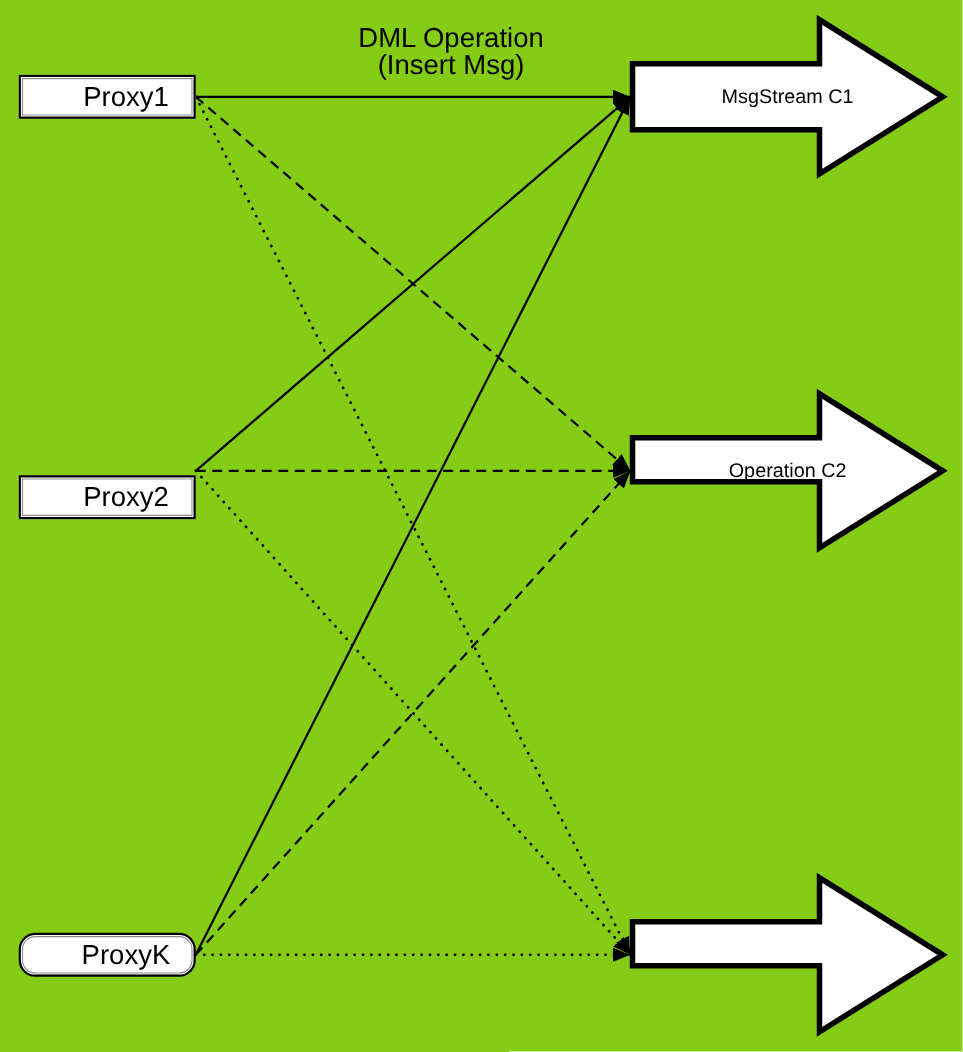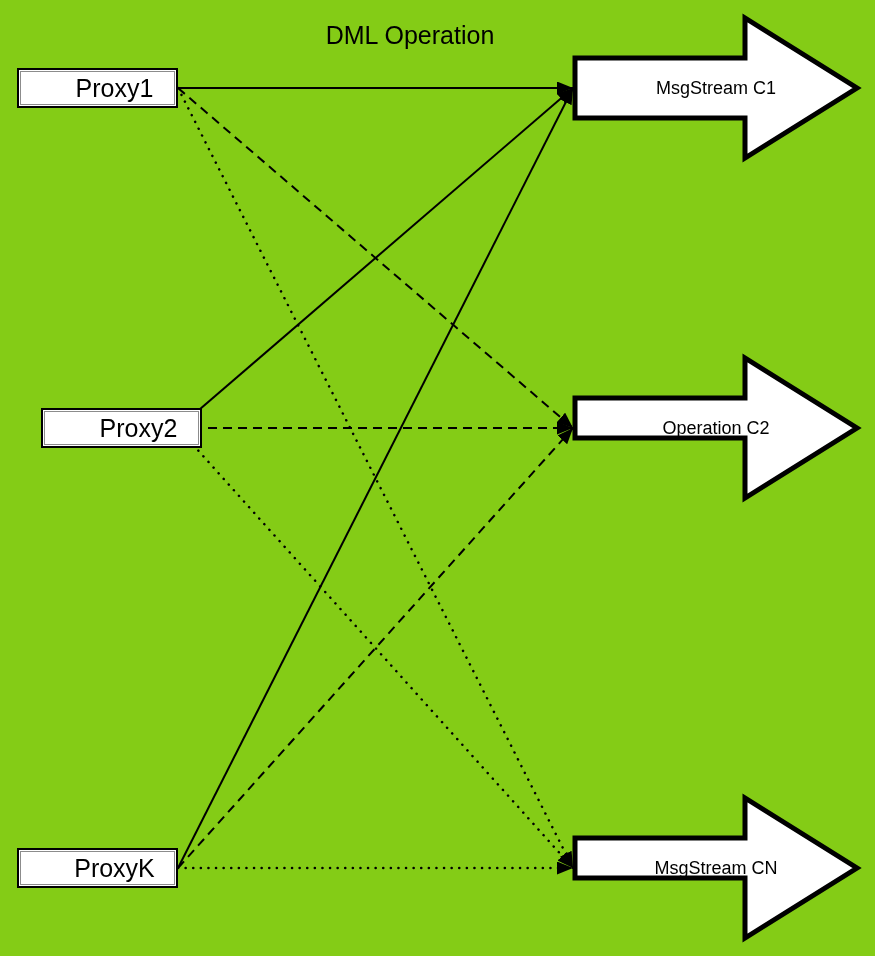--- a/index.html
+++ b/index.html
@@ -56,22 +56,22 @@
     background: #ffffff;
     box-shadow: inset 0 0 0 1px #ffffff, inset 0 0 0 2px #8c8c8c;
     display: flex;
     align-items: center;
     justify-content: center;
     font-size: 25px;
     color: #000000;
     padding-left: 34px;
   }
   .proxy-box.p1 { top: 68px; }
-  .proxy-box.p2 { top: 408px; margin-left: 24px; }
-  .proxy-box.p3 { top: 848px; }
+  .proxy-box.p2 { top: 432px; }
+  .proxy-box.p3 { top: 848px; border-radius: 15px; }
   .stream-label {
     position: absolute;
     left: 575px;
     width: 282px;
     height: 30px;
     line-height: 30px;
     text-align: center;
     font-size: 18px;
     color: #000000;
     white-space: nowrap;
@@ -104,29 +104,29 @@
         <line x1="178" y1="868" x2="573" y2="868" class="edge dotted" marker-end="url(#ah)"></line>
       </g>
 
     <polygon class="block-arrow" points="575,58 745,58 745,18 857,88 745,158 745,118 575,118"></polygon>
     <polygon class="block-arrow" points="575,398 745,398 745,358 857,428 745,498 745,438 575,438"></polygon>
     <polygon class="block-arrow" points="575,838 745,838 745,798 857,868 745,938 745,878 575,878"></polygon>
   </svg>
 
   <div class="title">
     <div>DML Operation</div>
+    <div>(Insert Msg)</div>
   </div>
 
   <div class="proxy-box p1">
     <span>Proxy1</span>
   </div>
   <div class="proxy-box p2">
     <span>Proxy2</span>
   </div>
   <div class="proxy-box p3">
     <span>ProxyK</span>
   </div>
 
   <div class="stream-label s1">MsgStream C1</div>
   <div class="stream-label s2">Operation C2</div>
-  <div class="stream-label s3">MsgStream CN</div>
 
 </div>
 
 </body></html>

